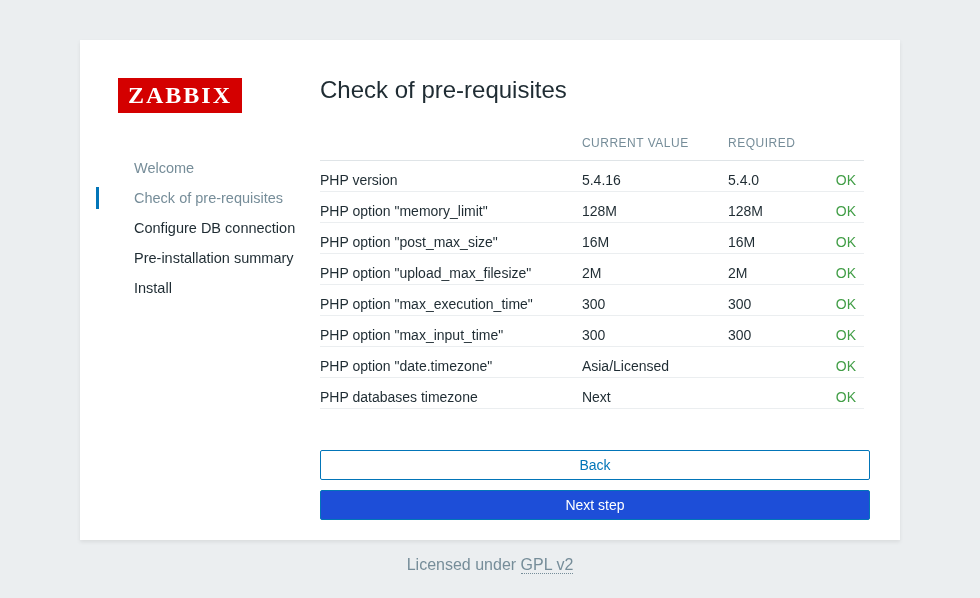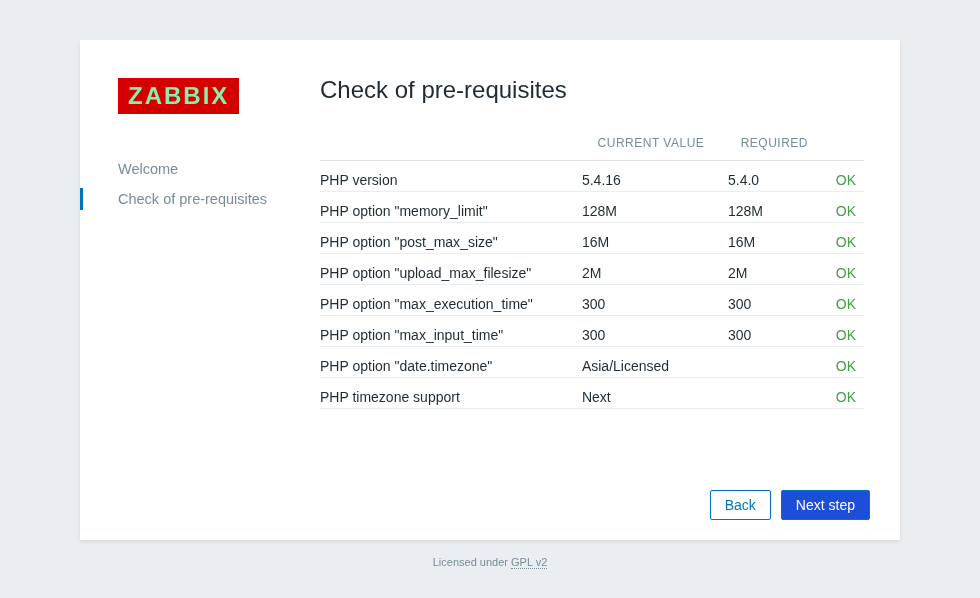--- a/index.html
+++ b/index.html
@@ -29,31 +29,32 @@
       min-height: 0;
     }
     .sidebar {
       width: 232px;
       padding-left: 38px;
       flex-shrink: 0;
     }
     .logo {
       display: inline-block;
       background: #d40000;
-      color: #86efac;
+      color: #ffffff;
       font-weight: bold;
       font-size: 24px;
       letter-spacing: 2px;
       padding: 4px 10px;
       margin-bottom: 40px;
-      font-family: Liberation Sans, sans-serif;
+      font-family: Liberation Serif, serif;
     }
     .steps {
       list-style: none;
       position: relative;
+      margin-left: 16px;
     }
     .steps li {
       font-size: 14.5px;
       color: #1f2c33;
       line-height: 30px;
       cursor: pointer;
     }
     .steps li.done { color: #768d99; }
     .steps li.current {
       color: #768d99;
@@ -89,21 +90,21 @@
     }
     .table-wrap::-webkit-scrollbar { width: 8px; }
     .table-wrap::-webkit-scrollbar-thumb { background: #c7ced1; border-radius: 4px; }
     .table-wrap::-webkit-scrollbar-track { background: transparent; }
     table {
       width: 100%;
       border-collapse: collapse;
       font-size: 14px;
     }
     thead th {
-      text-align: center;
+      text-align: left;
       font-weight: 400;
       font-size: 12px;
       letter-spacing: 0.5px;
       color: #768d99;
       padding: 10px 8px 10px 0;
       border-bottom: 1px solid #dfe4e7;
     }
     thead th.col-check { width: 260px; }
     thead th.col-cur { width: 145px; }
     thead th.col-req { width: 100px; }
@@ -113,59 +114,63 @@
       border-bottom: 1px solid #ebeef0;
       color: #1f2c33;
       vertical-align: middle;
     }
     tbody td.status { color: #429e47; text-align: right; }
     .footer {
       display: flex;
       justify-content: flex-end;
       gap: 10px;
       padding-top: 8px;
+      flex-direction: column;
     }
     .btn {
       font-size: 14px;
       padding: 5px 14px;
       border-radius: 2px;
       cursor: pointer;
       line-height: 18px;
     }
     .btn-secondary {
       background: #fff;
       color: #0275b8;
       border: 1px solid #0275b8;
     }
     .btn-primary {
       background: #1d4ed8;
       color: #fff;
       border: 1px solid #0275b8;
     }
     .license {
       margin-top: 16px;
-      font-size: 11px;
+      font-size: 16px;
       color: #768d99;
     }
     .license .link {
       color: #768d99;
       border-bottom: 1px dotted #768d99;
       cursor: pointer;
     }
   </style>
 </head>
 <body>
 
 <div class="card">
   <div class="columns">
     <aside class="sidebar">
       <div class="logo">ZABBIX</div>
       <ul class="steps">
           <li class="done">Welcome</li>
           <li class="current">Check of pre-requisites</li>
+          <li>Configure DB connection</li>
+          <li>Pre-installation summary</li>
+          <li>Install</li>
         </ul>
     </aside>
     <main class="main">
       <h1 class="page-title">Check of pre-requisites</h1>
       <div class="table-wrap">
         <table>
           <thead>
             <tr>
               <th class="col-check"></th>
               <th class="col-cur">CURRENT VALUE</th>
@@ -210,21 +215,21 @@
                 <td>300</td>
                 <td class="status">OK</td>
               </tr>
               <tr>
                 <td>PHP option "date.timezone"</td>
                 <td>Asia/Licensed</td>
                 <td></td>
                 <td class="status">OK</td>
               </tr>
               <tr>
-                <td>PHP timezone support</td>
+                <td>PHP databases timezone</td>
                 <td>Next</td>
                 <td></td>
                 <td class="status">OK</td>
               </tr>
             </tbody>
         </table>
       </div>
       <div class="footer">
         <button class="btn btn-secondary">Back</button>
         <button class="btn btn-primary">Next step</button>

